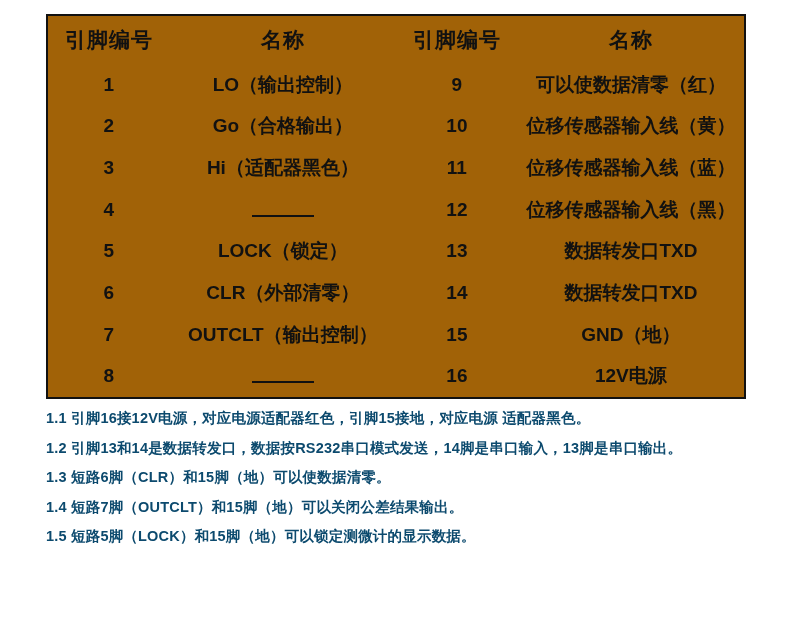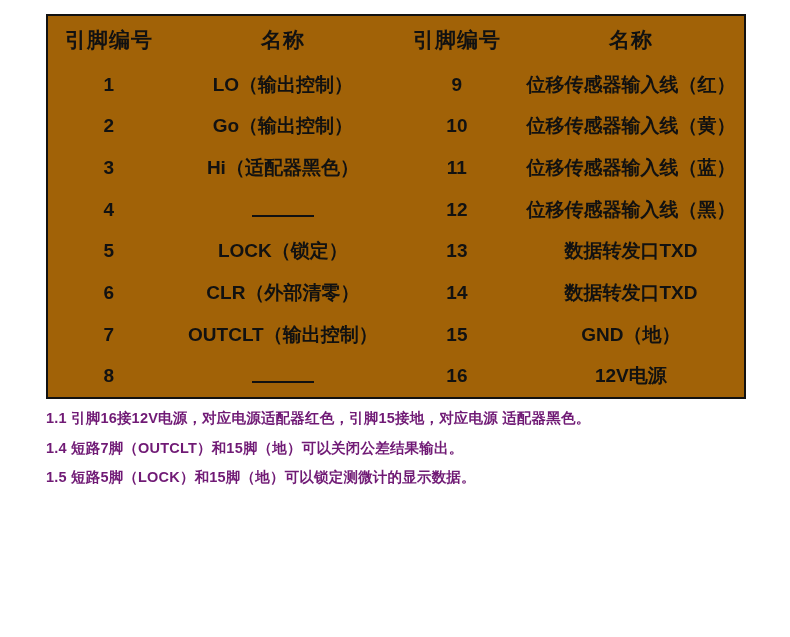--- a/index.html
+++ b/index.html
@@ -69,21 +69,21 @@
   }
   .notes {
     position: absolute;
     left: 46px;
     top: 405px;
     width: 710px;
   }
   .note-line {
     font-size: 14.5px;
     font-weight: bold;
-    color: #701a75;
+    color: #0c4a6e;
     line-height: 1.0;
     margin: 0 0 9px 0;
     padding: 6px 0 0 0;
     letter-spacing: 0.2px;
     white-space: nowrap;
   }
 </style>
 </head>
 <body>
 
@@ -97,25 +97,25 @@
           <th class="col-name">名称</th>
           <th class="col-num">引脚编号</th>
           <th class="col-name">名称</th>
         </tr>
       </thead>
       <tbody>
         <tr>
           <td class="num">1</td>
           <td class="name">LO（输出控制）</td>
           <td class="num">9</td>
-          <td class="name">位移传感器输入线（红）</td>
+          <td class="name">可以使数据清零（红）</td>
         </tr>
         <tr>
           <td class="num">2</td>
-          <td class="name">Go（输出控制）</td>
+          <td class="name">Go（合格输出）</td>
           <td class="num">10</td>
           <td class="name">位移传感器输入线（黄）</td>
         </tr>
         <tr>
           <td class="num">3</td>
           <td class="name">Hi（适配器黑色）</td>
           <td class="num">11</td>
           <td class="name">位移传感器输入线（蓝）</td>
         </tr>
         <tr>
@@ -147,17 +147,19 @@
           <td class="name"><span class="dash"></span></td>
           <td class="num">16</td>
           <td class="name">12V电源</td>
         </tr>
       </tbody>
     </table>
   </div>
 
   <div class="notes">
     <p class="note-line">1.1 引脚16接12V电源，对应电源适配器红色，引脚15接地，对应电源 适配器黑色。</p>
+    <p class="note-line">1.2 引脚13和14是数据转发口，数据按RS232串口模式发送，14脚是串口输入，13脚是串口输出。</p>
+    <p class="note-line">1.3 短路6脚（CLR）和15脚（地）可以使数据清零。</p>
     <p class="note-line">1.4 短路7脚（OUTCLT）和15脚（地）可以关闭公差结果输出。</p>
     <p class="note-line">1.5 短路5脚（LOCK）和15脚（地）可以锁定测微计的显示数据。</p>
   </div>
 
 </div>
 
 </body></html>

